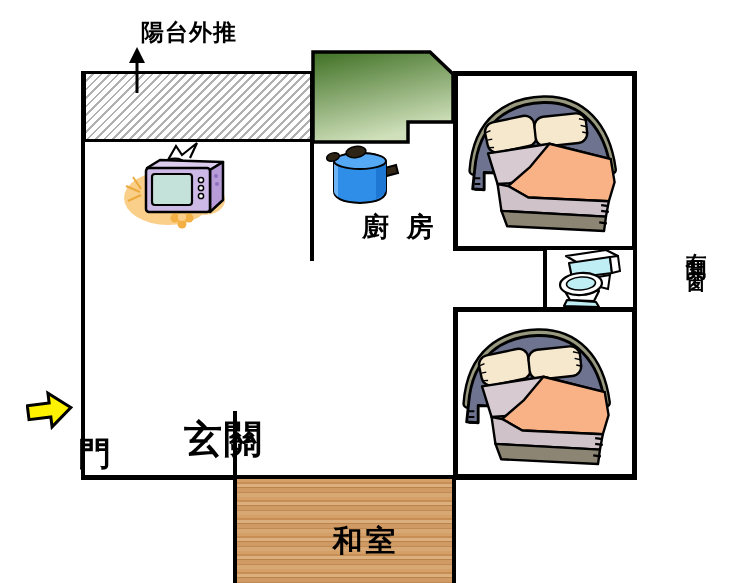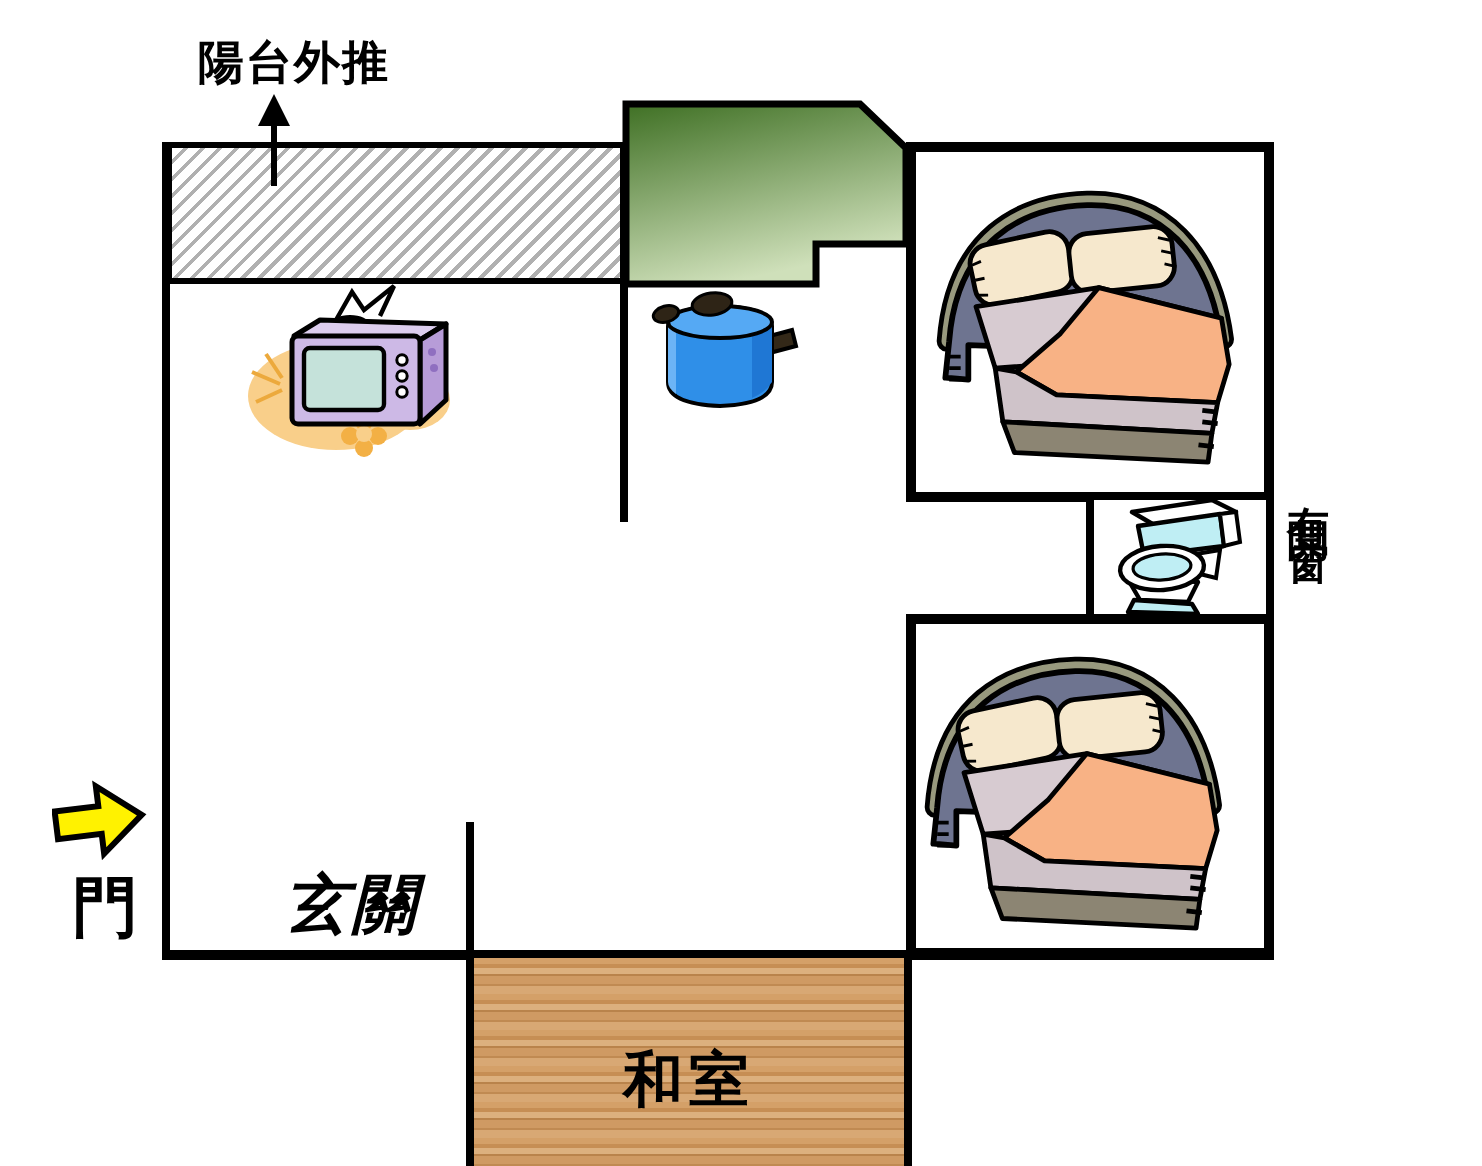--- a/index.html
+++ b/index.html
@@ -2,21 +2,21 @@
 <html style="--wall-black: #000000; --balcony-green-dark: #3f7024; --balcony-green-light: #cfe0ba; --wood-brown: #cf9a63; --arrow-yellow: #fff200; --hatch-gray: #b0b0b0; --pot-blue: #2f8fe8; --tv-purple: #cdb9e6; --blanket-orange: #f8b285; --toilet-cyan: #bfeef4;"><head>
 <meta charset="utf-8">
 <style>
   html,body{margin:0;padding:0;background:#fff;}
   #stage{
     position:relative;width:741px;height:583px;background:#fff;overflow:hidden;
     font-family:"DejaVu Sans",sans-serif;color:#000;
   }
   .abs{position:absolute;}
   .wall{position:absolute;background:var(--wall-black,#000);}
-  .lbl{position:absolute;font-weight:700;white-space:pre;line-height:1.05;}
+  .lbl{position:absolute;font-weight:700;white-space:pre;line-height:1.05;margin-left:42px;}
 
   
   #hatch{
     position:absolute;left:83px;top:71px;width:230px;height:71px;
     box-sizing:border-box;border:3px solid var(--wall-black,#000);
     background:repeating-linear-gradient(135deg,#ffffff 0 4px,var(--hatch-gray,#b0b0b0) 4px 6px);
   }
 
   
   .room{position:absolute;box-sizing:border-box;background:#fff;border:5px solid var(--wall-black,#000);}
@@ -33,21 +33,21 @@
     display:flex;align-items:center;justify-content:center;
   }
   #tatami .lbl{position:static;}
 
   
   #balcony-label{left:324px;top:77px;font-size:30px;letter-spacing:3px;}
 
   #pushout-label{left:99px;top:20px;font-size:23px;letter-spacing:1px;}
   #living-label{left:140px;top:224px;font-size:30px;letter-spacing:4px;}
   #kitchen-label{left:320px;top:213px;font-size:27px;letter-spacing:4px;}
-  #entry-label{left:142px;top:436px;font-size:32px;letter-spacing:2px;font-style:italic;}
+  #entry-label{left:142px;top:420px;font-size:38px;letter-spacing:2px;}
   #door-label{left:36px;top:437px;font-size:33px;}
   #tatami-label{font-size:30px;letter-spacing:3px;}
   #window-note{
     left:643px;top:236px;font-size:21px;
     writing-mode:vertical-rl;text-orientation:upright;letter-spacing:8px;
   }
   svg{display:block;}
 </style>
 </head>
 <body>
@@ -167,17 +167,18 @@
     <polygon points="16,9 56,3 68,9 28,16" fill="#fff" stroke="#000" stroke-width="2.2" stroke-linejoin="round"></polygon>
     <polygon points="19,16 60,10 62,26 22,31" fill="#bfeef4" stroke="#000" stroke-width="2.2" stroke-linejoin="round"></polygon>
     <polygon points="60,10 68,9 70,24 62,26" fill="#fff" stroke="#000" stroke-width="2"></polygon>
     <polygon points="13,41 49,44 44,54 20,53" fill="#fff" stroke="#000" stroke-width="2.2" stroke-linejoin="round"></polygon>
     <polygon points="17,53 46,55 49,60 14,59" fill="#bfeef4" stroke="#000" stroke-width="2.2" stroke-linejoin="round"></polygon>
     <ellipse cx="31" cy="37" rx="21" ry="11" fill="#fff" stroke="#000" stroke-width="2.2" transform="rotate(-4 31 37)"></ellipse>
     <ellipse cx="31" cy="36.5" rx="14.5" ry="6.5" fill="#bfeef4" stroke="#000" stroke-width="1.6" transform="rotate(-4 31 36.5)"></ellipse>
   </svg>
 
   <div class="lbl" id="pushout-label">陽台外推</div>
+  <div class="lbl" id="kitchen-label">廚 房</div>
   <div class="lbl" id="entry-label">玄關</div>
   <div class="lbl" id="door-label">門</div>
   <div class="lbl" id="window-note">有開窗</div>
 
 </div>
 
 </body></html>

